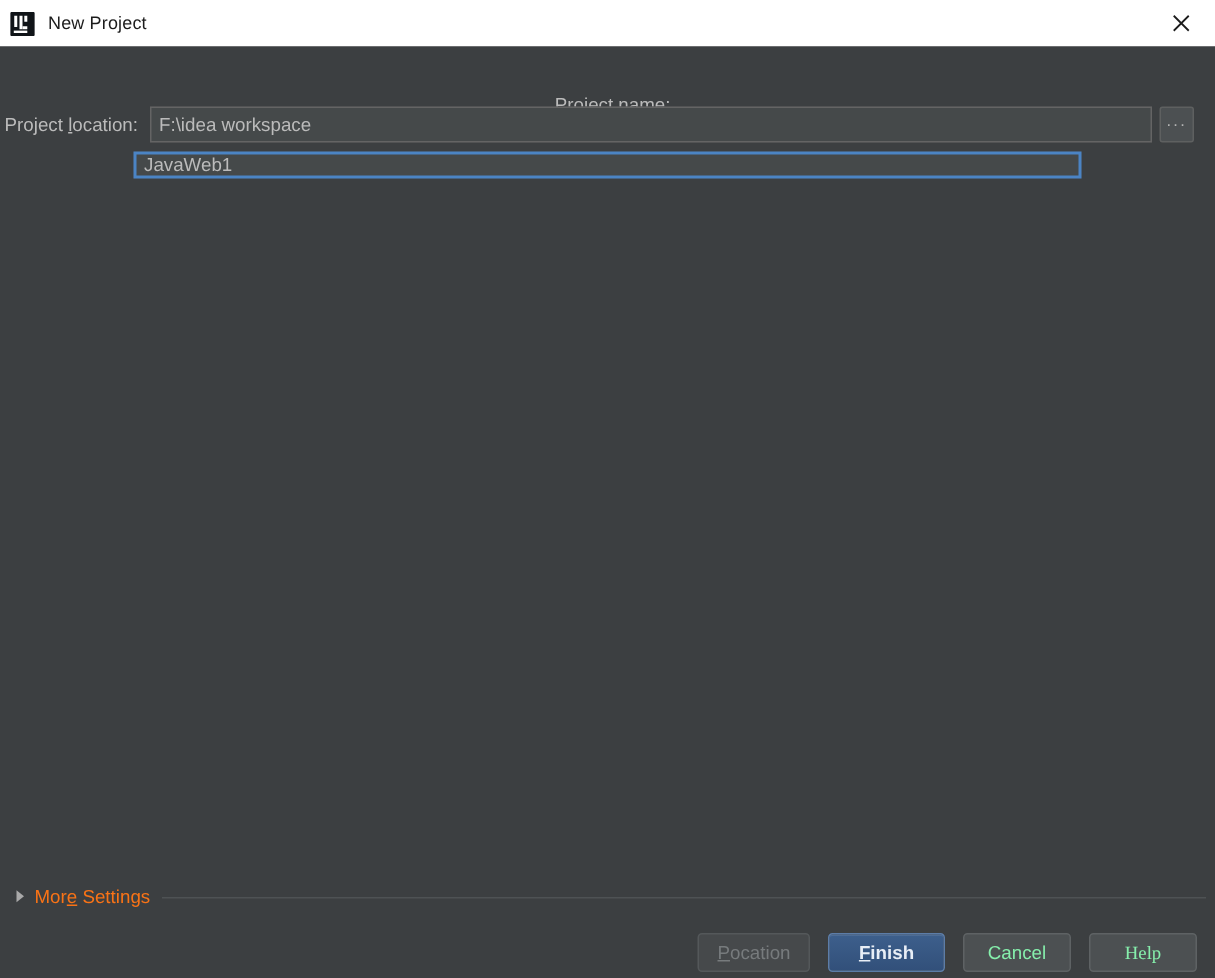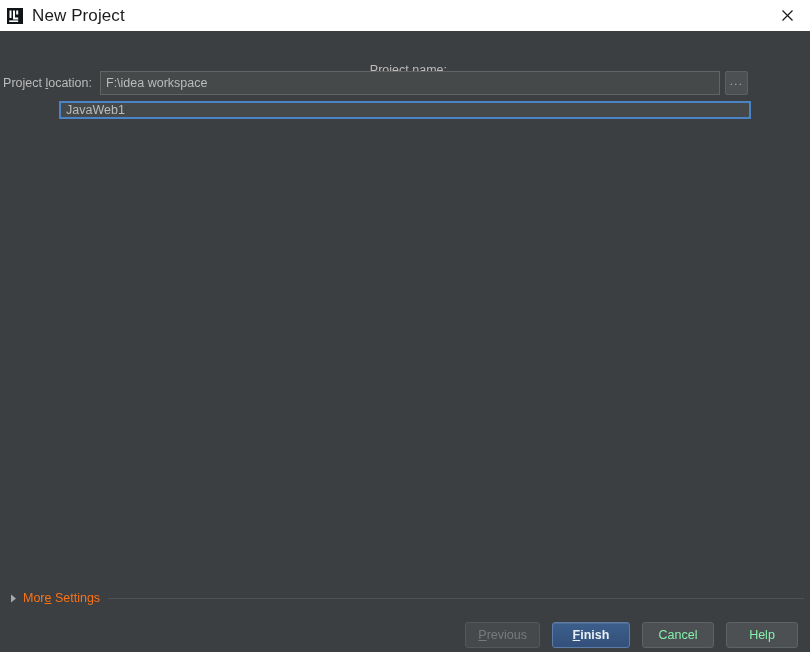--- a/index.html
+++ b/index.html
@@ -40,21 +40,21 @@
     margin-left: 7px;
     margin-right: 9px;
     flex: none;
     position: relative;
     background: #101418;
     border-radius: 1px;
     display: block;
   }
   .title-icon svg { display: block; }
   .title-text {
-    font-size: 17px;
+    font-size: 12px;
     color: #1c1c1c;
     letter-spacing: 0.1px;
     line-height: 31px;
     white-space: nowrap;
   }
   .titlebar-close {
     position: absolute;
     right: 0; top: 0;
     width: 46px;
     height: 31px;
@@ -114,22 +114,22 @@
     line-height: 22px;
     outline: none;
     border-radius: 0;
   }
   .text-input.focused {
     border: 2px solid #4b84c4;
     background: #45494a;
     height: 25px;
     line-height: 21px;
   }
-  .input-name { width: 692px; margin-top: 18px; }
-  .input-location { width: 620px; }
+  .input-name { width: 632px; margin-top: 18px; }
+  .input-location { width: 668px; }
 
   .browse-button {
     box-sizing: border-box;
     width: 23px;
     height: 24px;
     margin-left: 5px;
     background: #4c5052;
     border: 1px solid #5e6060;
     border-radius: 2px;
     display: flex;
@@ -218,21 +218,21 @@
   .btn.default {
     background: linear-gradient(180deg, #3d5f8c 0%, #32507a 100%);
     border: 1px solid #5c7da8;
     color: #e8eef6;
     font-weight: bold;
     box-shadow: inset 0 1px 0 rgba(255,255,255,0.09);
   }
   .btn-previous { min-width: 72px; }
   .btn-finish { min-width: 78px; }
   .btn-cancel { min-width: 72px; }
-  .btn-help { min-width: 72px; }
+  .btn-help { min-width: 72px; font-family: Liberation Serif, serif; }
 </style>
 </head>
 <body>
 
 <div class="dialog">
 
   <div class="titlebar">
     <span class="title-icon">
       <svg width="16" height="16" viewBox="0 0 16 16">
         <rect x="0" y="0" width="16" height="16" fill="#101418"></rect>
@@ -276,21 +276,21 @@
         </svg>
       </span>
       <span class="ms-label"><span>Mor</span><span class="mn">e</span><span> Settings</span></span>
       <span class="ms-separator"></span>
     </div>
 
     <div class="button-bar">
       <div class="btn btn-previous disabled">
           <span></span>
           <span class="mn">P</span>
-          <span>revious</span>
+          <span>ocation</span>
         </div>
 
       <div class="btn btn-finish default">
           <span></span>
           <span class="mn">F</span>
           <span>inish</span>
         </div>
 
       <div class="btn btn-cancel">
           <span>Cancel</span>

